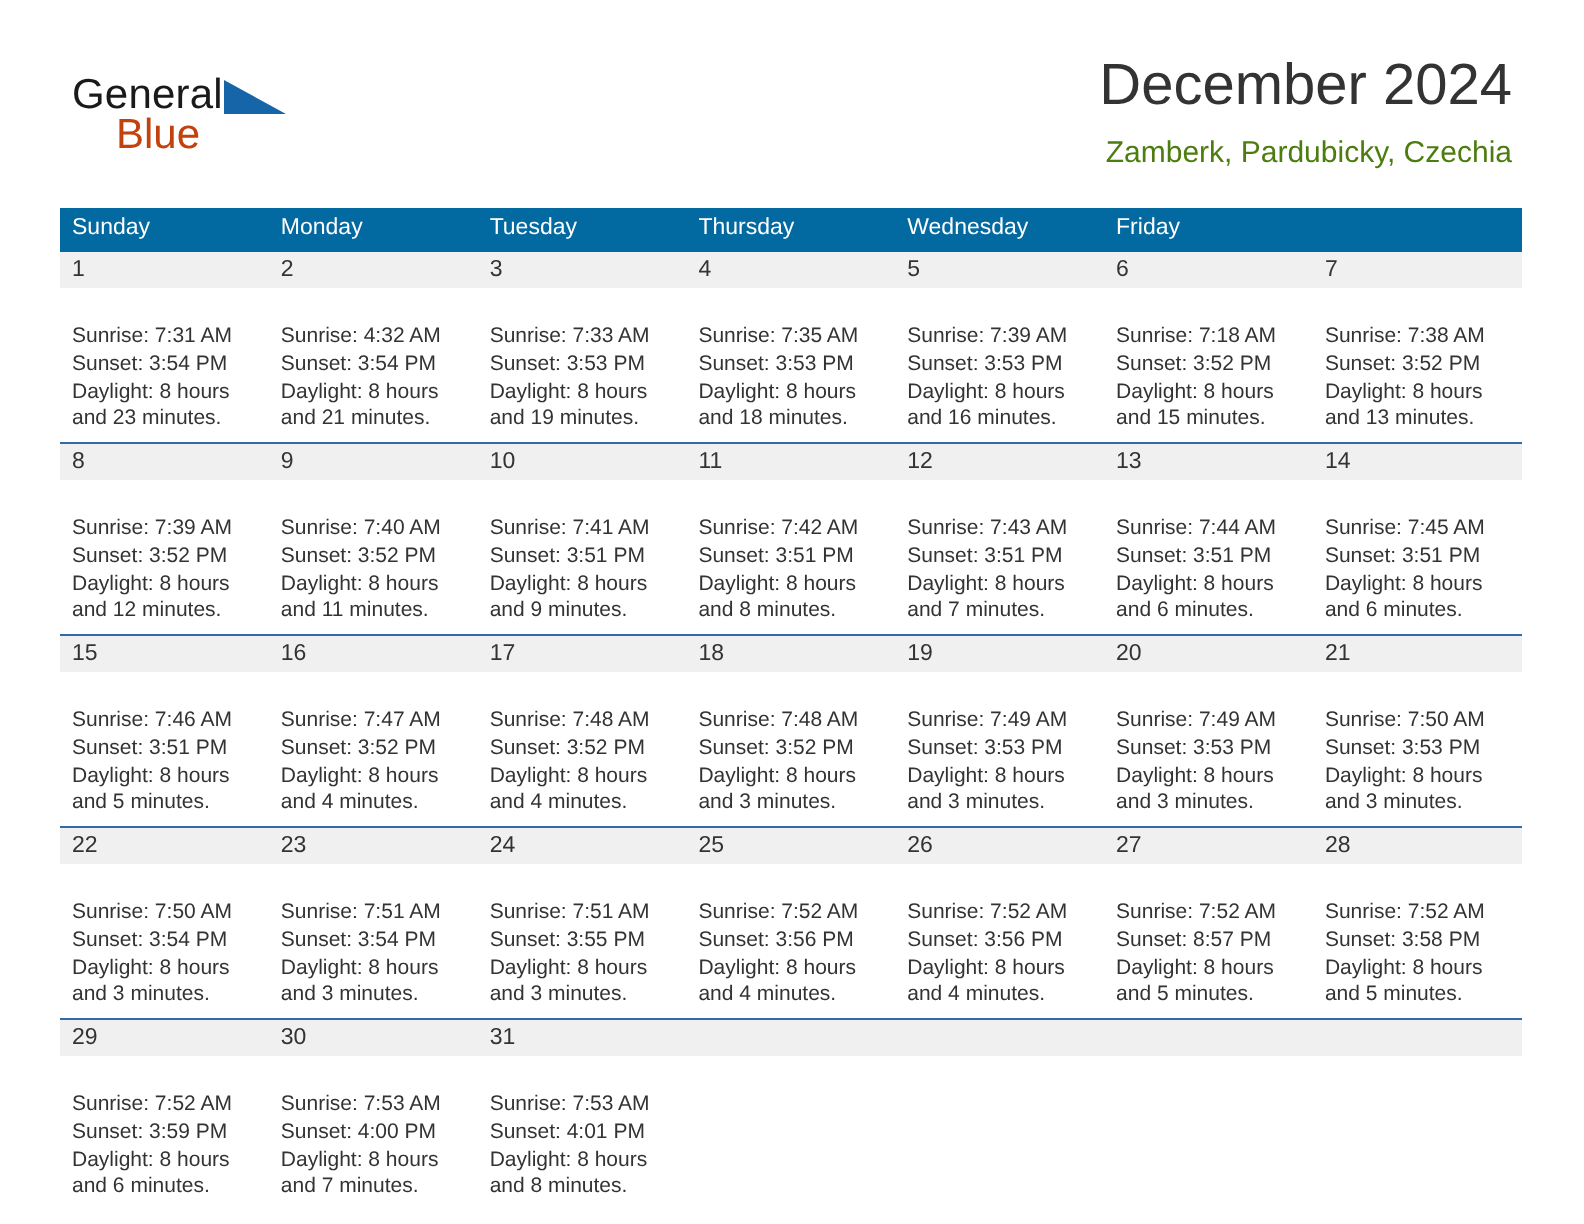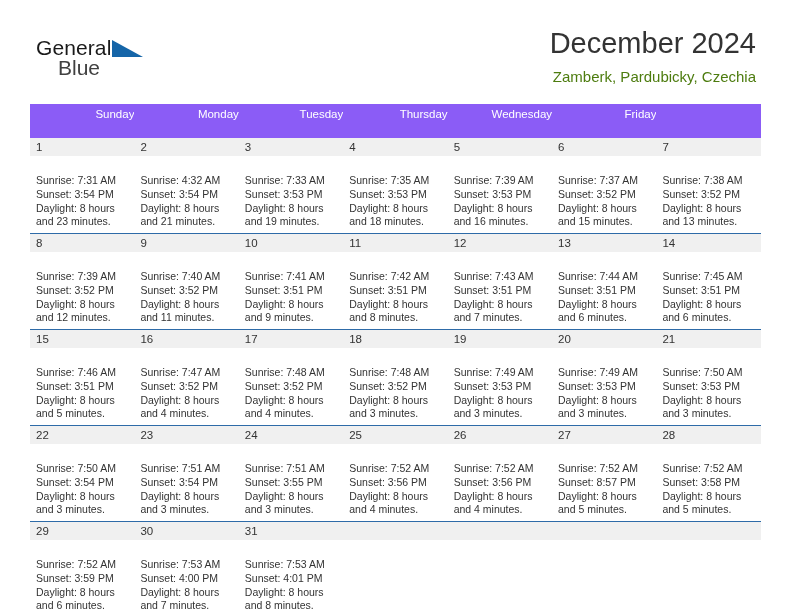--- a/index.html
+++ b/index.html
@@ -46,21 +46,21 @@
     font-size: 21px;
     letter-spacing: 0.1px;
     color: #1a1a1a;
     font-family: "Liberation Sans", sans-serif;
   }
   .brand-blue {
     position: absolute;
     left: 22px;
     top: 20px;
     font-size: 21px;
-    color: #404040;
+    color: #c2410c;
     font-family: "Liberation Sans", sans-serif;
   }
   .brand-triangle {
     position: absolute;
     left: 76px;
     top: 4px;
     width: 0;
     height: 0;
     border-left: 31px solid #1565a8;
     border-top: 17px solid transparent;
@@ -92,23 +92,22 @@
   .calendar {
     position: absolute;
     left: 30px;
     top: 104px;
     width: 731px;
   }
 
   .weekday-row {
     display: flex;
     width: 731px;
-    height: 34px;
-    background: #8b5cf6;
-    text-align: right;
+    height: 22px;
+    background: #0369a1;
   }
   .weekday-cell {
     width: 104.42px;
     height: 21px;
     line-height: 21px;
     color: #ffffff;
     font-size: 11.5px;
     padding-left: 6px;
     box-sizing: border-box;
     white-space: nowrap;
@@ -228,21 +227,21 @@
               <div class="ln">Daylight: 8 hours</div>
               <div class="ln">and 18 minutes.</div>
             </div>
             <div class="detail-cell">
               <div class="ln">Sunrise: 7:39 AM</div>
               <div class="ln">Sunset: 3:53 PM</div>
               <div class="ln">Daylight: 8 hours</div>
               <div class="ln">and 16 minutes.</div>
             </div>
             <div class="detail-cell">
-              <div class="ln">Sunrise: 7:37 AM</div>
+              <div class="ln">Sunrise: 7:18 AM</div>
               <div class="ln">Sunset: 3:52 PM</div>
               <div class="ln">Daylight: 8 hours</div>
               <div class="ln">and 15 minutes.</div>
             </div>
             <div class="detail-cell">
               <div class="ln">Sunrise: 7:38 AM</div>
               <div class="ln">Sunset: 3:52 PM</div>
               <div class="ln">Daylight: 8 hours</div>
               <div class="ln">and 13 minutes.</div>
             </div>

